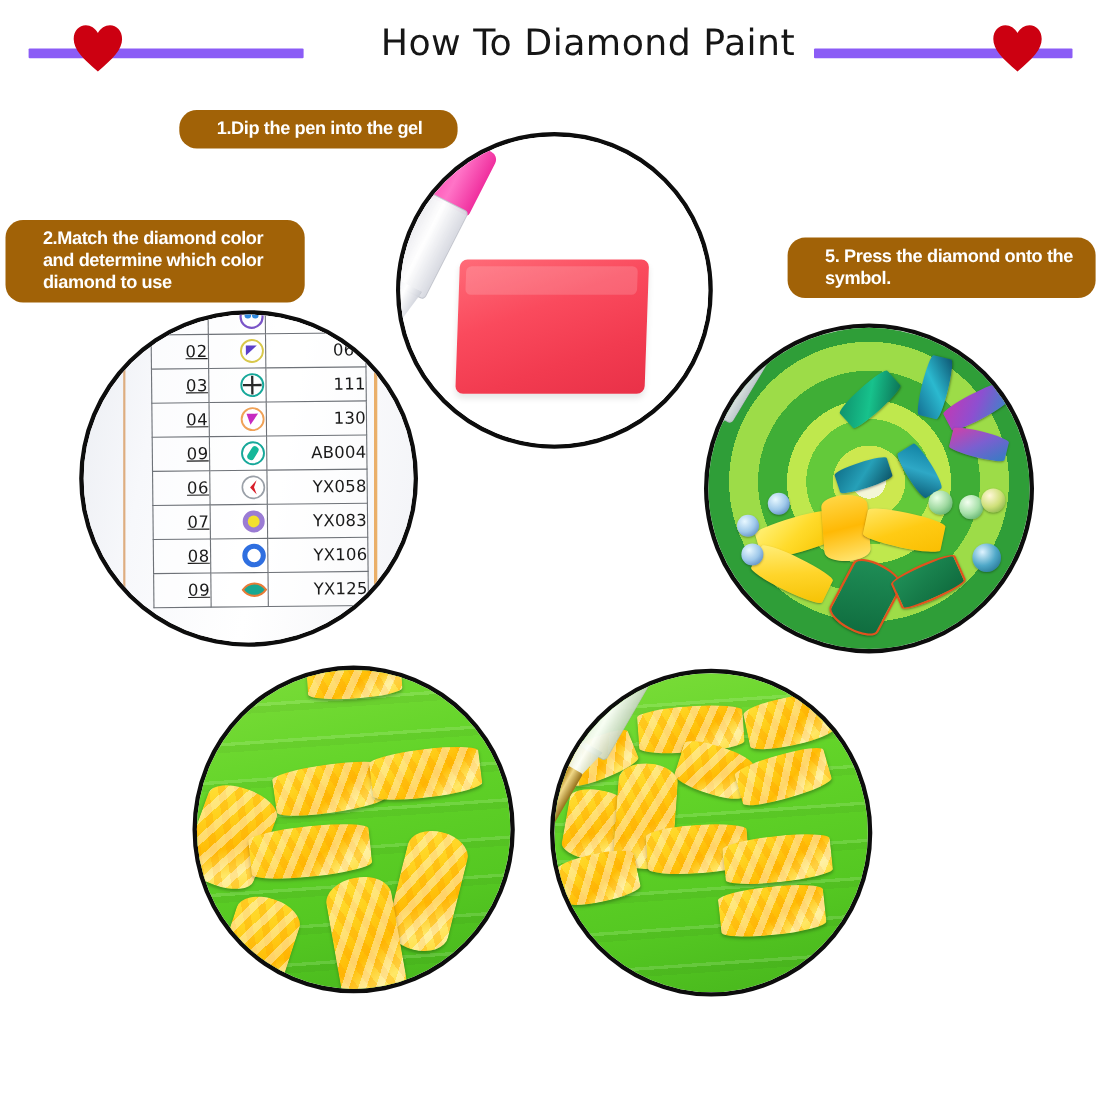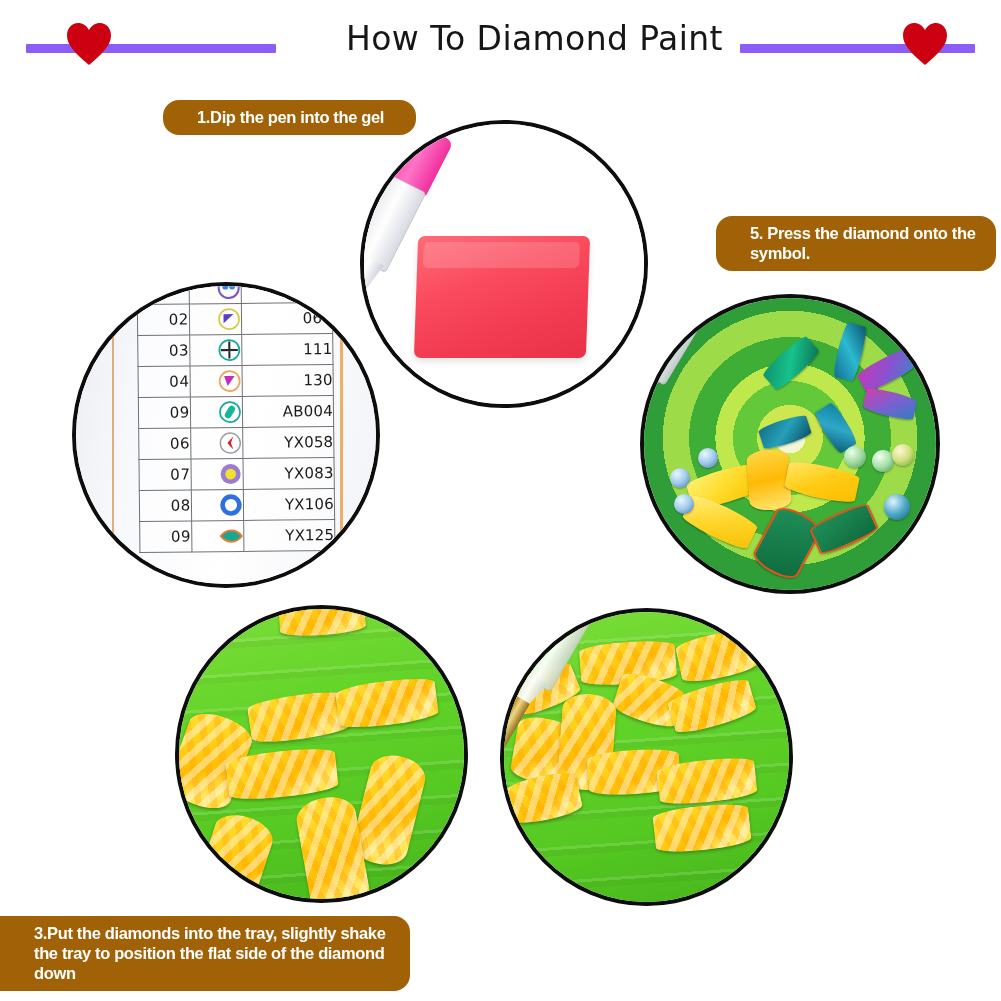--- a/index.html
+++ b/index.html
@@ -146,21 +146,21 @@
     border: 1px solid #6e7278;
     height: 30px;
     font-family: "DejaVu Sans", sans-serif;
     font-size: 15px;
     color: #1a1a1a;
     text-align: right;
     padding: 0;
     background: rgba(255,255,255,.55);
     white-space: nowrap;
   }
-  .cell-no   { width: 52px; letter-spacing:.5px; }
+  .cell-no   { width: 52px; letter-spacing:.5px;text-decoration:underline; }
   .cell-sym  { width: 52px; }
   .cell-code { width: 92px; font-size: 14px; letter-spacing:.2px; }
   .sym {
     display:inline-block; width:24px; height:24px; vertical-align:middle;
   }
   .sym svg { display:block; width:100%; height:100%; }
 
   
   .photo-5 { left: 640px; top: 294px; width: 292px; height: 292px; }
   .art-bg {
@@ -279,20 +279,21 @@
       <div class="gel-pad"></div>
       <div class="pen1">
         <div class="pen1-cap"></div>
         <div class="pen1-body"></div>
         <div class="pen1-cone"></div>
 
       </div>
     </div>
   </div>
 
+  <div class="label label-2 nosel">2.Match the diamond color and determine which color diamond to use</div>
 
   <div class="photo photo-2">
     <div class="photo-inner">
       <div class="chart-paper"></div>
       <div class="chart-margin-line chart-margin-left"></div>
       <div class="chart-margin-line chart-margin-right"></div>
 
       <table class="chart-table">
         <tbody>
             <tr>
@@ -461,21 +462,20 @@
       <div class="tray-gem" style="left:70px;top:86px;width:100px;height:44px;transform:rotate(-8deg);"></div>
       <div class="tray-gem" style="left:158px;top:72px;width:100px;height:44px;transform:rotate(-7deg);"></div>
       <div class="tray-gem" style="left:-2px;top:106px;width:66px;height:92px;transform:rotate(20deg);"></div>
       <div class="tray-gem" style="left:48px;top:142px;width:110px;height:46px;transform:rotate(-6deg);"></div>
       <div class="tray-gem" style="left:182px;top:146px;width:56px;height:110px;transform:rotate(14deg);"></div>
       <div class="tray-gem" style="left:124px;top:188px;width:60px;height:116px;transform:rotate(-10deg);"></div>
       <div class="tray-gem" style="left:24px;top:206px;width:60px;height:104px;transform:rotate(18deg);"></div>
     </div>
   </div>
 
-  <div class="label label-3 nosel">3.Put the diamonds into the tray, slightly shake the tray to position the flat side of the diamond down</div>
 
   <div class="photo photo-4">
     <div class="photo-inner">
       <div class="tray-bg"></div>
 
       <div class="tray-gem" style="left:76px;top:30px;width:96px;height:42px;transform:rotate(-4deg);"></div>
       <div class="tray-gem" style="left:174px;top:22px;width:78px;height:44px;transform:rotate(-12deg);"></div>
       <div class="tray-gem" style="left:8px;top:58px;width:66px;height:38px;transform:rotate(-22deg);"></div>
       <div class="tray-gem" style="left:112px;top:66px;width:66px;height:44px;transform:rotate(18deg);"></div>
       <div class="tray-gem" style="left:166px;top:74px;width:84px;height:40px;transform:rotate(-16deg);"></div>

